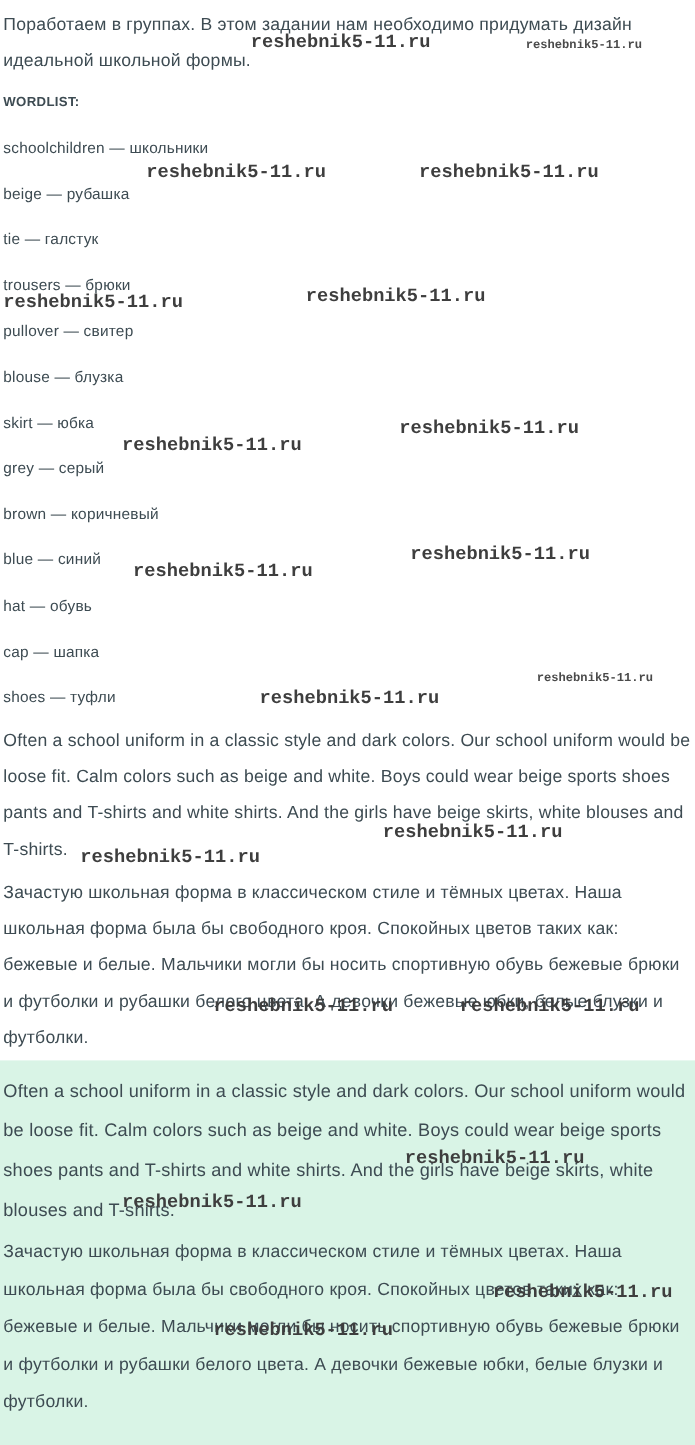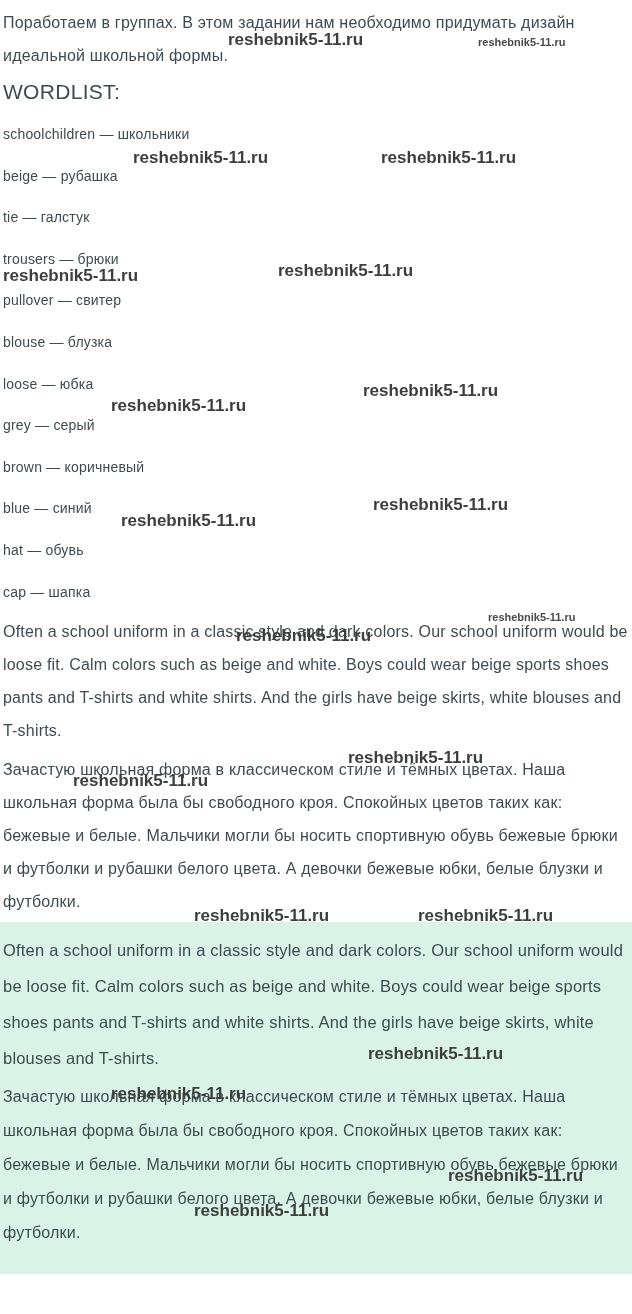--- a/index.html
+++ b/index.html
@@ -14,23 +14,24 @@
   }
   .content { padding: 6px 4px 0 3px; }
   .para {
     margin: 0;
     font-size: 16px;
     line-height: 33px;
     letter-spacing: 0.2px;
   }
   .wordlist-title {
     margin: 8px 0 0 0;
-    font-size: 21px;
+    font-size: 12px;
     line-height: 24px;
     letter-spacing: 0.3px;
+    font-weight: bold;
   }
   ul.wordlist {
     list-style: none;
     margin: 10px 0 0 0;
     padding: 0;
   }
   ul.wordlist li {
     font-size: 14px;
     line-height: 41.6px;
     letter-spacing: 0.2px;
@@ -48,21 +49,21 @@
     line-height: 36px;
   }
   .h-ru {
     margin-top: 4px;
     font-size: 16px;
     line-height: 34px;
   }
   
   .wm {
     position: absolute;
-    font-family: Liberation Sans, sans-serif;
+    font-family: Liberation Mono, monospace;
     font-weight: 700;
     font-size: 17px;
     color: #3e3e3e;
     white-space: nowrap;
     pointer-events: none;
   }
   .wm-sm {
     font-size: 11px;
     color: #4a4a4a;
   }
@@ -77,26 +78,27 @@
 
     <div class="wordlist-title">WORDLIST:</div>
 
     <ul class="wordlist">
       <li>schoolchildren — школьники</li>
       <li>beige — рубашка</li>
       <li>tie — галстук</li>
       <li>trousers — брюки</li>
       <li>pullover — свитер</li>
       <li>blouse — блузка</li>
-      <li>loose — юбка</li>
+      <li>skirt — юбка</li>
       <li>grey — серый</li>
       <li>brown — коричневый</li>
       <li>blue — синий</li>
       <li>hat — обувь</li>
       <li>cap — шапка</li>
+      <li>shoes — туфли</li>
     </ul>
 
     <p class="para answer-en">Often a school uniform in a classic style and dark colors. Our school uniform would be loose fit. Calm colors such as beige and white. Boys could wear beige sports shoes pants and T-shirts and white shirts. And the girls have beige skirts, white blouses and T-shirts.</p>
     <p class="para answer-ru">Зачастую школьная форма в классическом стиле и тёмных цветах. Наша школьная форма была бы свободного кроя. Спокойных цветов таких как: бежевые и белые. Мальчики могли бы носить спортивную обувь бежевые брюки и футболки и рубашки белого цвета. А девочки бежевые юбки, белые блузки и футболки.</p>
   </div>
 
   <div class="highlight">
     <p class="para h-en">Often a school uniform in a classic style and dark colors. Our school uniform would be loose fit. Calm colors such as beige and white. Boys could wear beige sports shoes pants and T-shirts and white shirts. And the girls have beige skirts, white blouses and T-shirts.</p>
     <p class="para h-ru">Зачастую школьная форма в классическом стиле и тёмных цветах. Наша школьная форма была бы свободного кроя. Спокойных цветов таких как: бежевые и белые. Мальчики могли бы носить спортивную обувь бежевые брюки и футболки и рубашки белого цвета. А девочки бежевые юбки, белые блузки и футболки.</p>
   </div>

